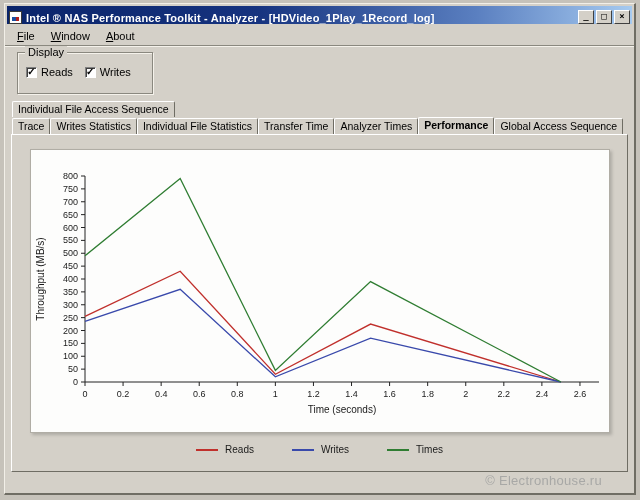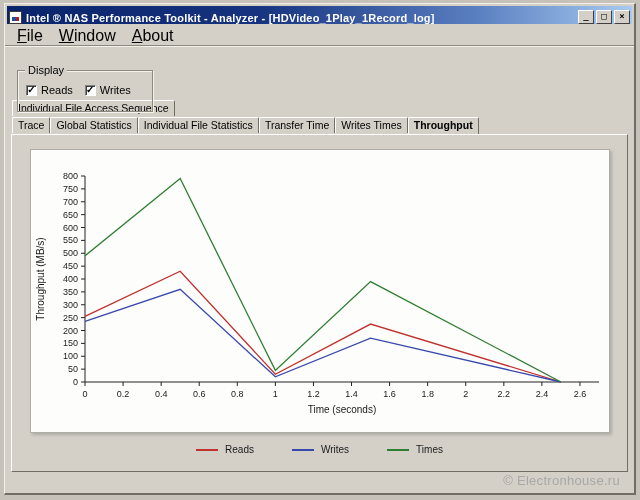--- a/index.html
+++ b/index.html
@@ -39,24 +39,24 @@
     width:16px; height:14px; background:#d4d0c8;
     border:1px solid; border-color:#fff #404040 #404040 #fff;
     font-size:9px; line-height:11px; text-align:center; font-weight:bold;
     color:#000; cursor:default; font-family:"DejaVu Sans Mono", monospace;
   }
   
   .menubar{
     height:20px; display:flex; align-items:center; padding-left:4px;
     border-bottom:1px solid #8a887f; box-shadow:0 1px 0 #f5f2eb;
   }
-  .menu-item{ font-size:16px; padding:2px 8px; color:#000; }
+  .menu-item{ font-size:11px; padding:2px 8px; color:#000; }
   .menu-item u{ text-decoration:underline; }
   
-  .display-area{ height:54px; padding:24px 0 0 12px; }
+  .display-area{ height:54px; padding:6px 0 0 12px; }
   .groupbox{
     width:136px; height:42px; position:relative;
     border:1px solid #8a887f;
     box-shadow:inset 1px 1px 0 #f5f2eb, 1px 1px 0 #f5f2eb;
   }
   .groupbox-label{
     position:absolute; top:-7px; left:7px; background:#d4d0c8;
     font-size:11px; padding:0 3px; color:#000;
   }
   .checkbox-row{ display:flex; gap:12px; padding:13px 0 0 8px; }
@@ -64,21 +64,21 @@
   .cb{
     width:11px; height:11px; background:#fff;
     border:1px solid; border-color:#808080 #fff #fff #808080;
     box-shadow:inset 1px 1px 0 #404040;
     display:flex; align-items:center; justify-content:center;
   }
   .check-mark{ font-size:10px; line-height:1; color:#000; font-weight:bold; margin-top:-1px; }
   .cb-label{ font-size:11px; color:#000; }
   
   .tabstrip{ padding-left:7px; }
-  .tab-row{ display:flex; align-items:flex-start; height:17px; }
+  .tab-row{ display:flex; align-items:center; height:17px; }
   .tab{
     height:16px; line-height:15px; padding:0 5px; background:#d4d0c8;
     border:1px solid; border-color:#fff #6f6d64 #6f6d64 #fff; border-bottom:none;
     border-radius:2px 2px 0 0; font-size:10.5px; white-space:nowrap; cursor:default;
   }
   .tab.selected{
     font-weight:bold; height:17px; position:relative; z-index:2; background:#d4d0c8;
   }
   
   .tab-page{
@@ -91,21 +91,21 @@
   }
   svg text.tick{ font:9px "Liberation Sans", sans-serif; fill:#1a1a1a; }
   svg text.axis-label{ font:10px "Liberation Sans", sans-serif; fill:#1a1a1a; }
   
   .legend{ margin-top:11px; display:flex; justify-content:center; gap:38px; }
   .legend-item{ display:flex; align-items:center; gap:7px; }
   .legend-line{ width:22px; height:2px; background:#888; }
   .legend-label{ font-size:10px; color:#1a1a1a; }
   
   .watermark{
-    position:absolute; right:14px; bottom:5px; font-size:13px; color:#a8a8a6;
+    position:absolute; right:32px; bottom:5px; font-size:13px; color:#a8a8a6;
     letter-spacing:.3px;
   }
 </style>
 </head>
 <body>
 
 <div class="window">
 
   <div class="titlebar">
     <div class="title-icon"></div>
@@ -142,25 +142,26 @@
       </div>
     </div>
   </div>
 
   <div class="tabstrip">
     <div class="tab-row">
       <div class="tab">Individual File Access Sequence</div>
     </div>
     <div class="tab-row">
       <div class="tab">Trace</div>
-      <div class="tab">Global Statistics</div>
+      <div class="tab">Writes Statistics</div>
       <div class="tab">Individual File Statistics</div>
       <div class="tab">Transfer Time</div>
-      <div class="tab">Writes Times</div>
-      <div class="tab selected">Throughput</div>
+      <div class="tab">Analyzer Times</div>
+      <div class="tab selected">Performance</div>
+      <div class="tab">Global Access Sequence</div>
     </div>
   </div>
 
   <div class="tab-page">
     <div class="chart-panel">
       <svg width="578" height="282" id="chart-svg">
           <line x1="54" y1="26" x2="54" y2="232" stroke="#222" stroke-width="1"></line>
           <line x1="54" y1="232" x2="568" y2="232" stroke="#222" stroke-width="1"></line>
           <line x1="50" y1="232" x2="54" y2="232" stroke="#222" stroke-width="1"></line>
           <text class="tick" x="47" y="235" text-anchor="end">0</text>

